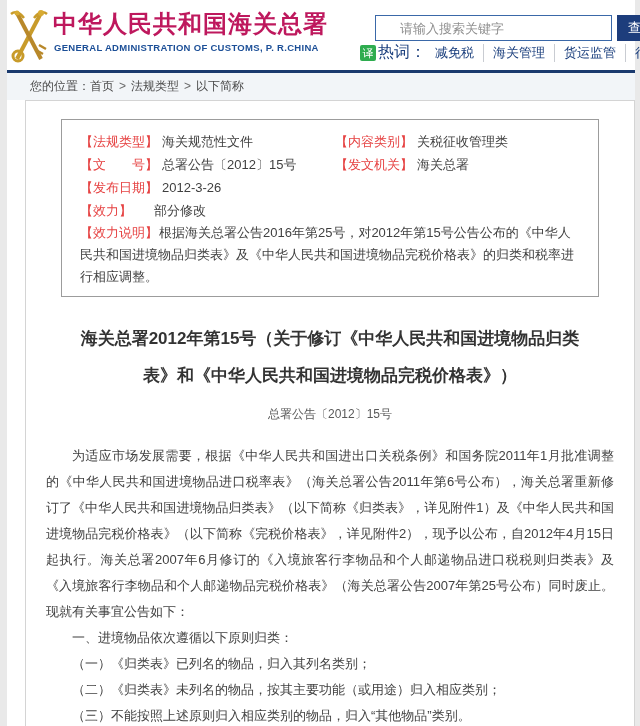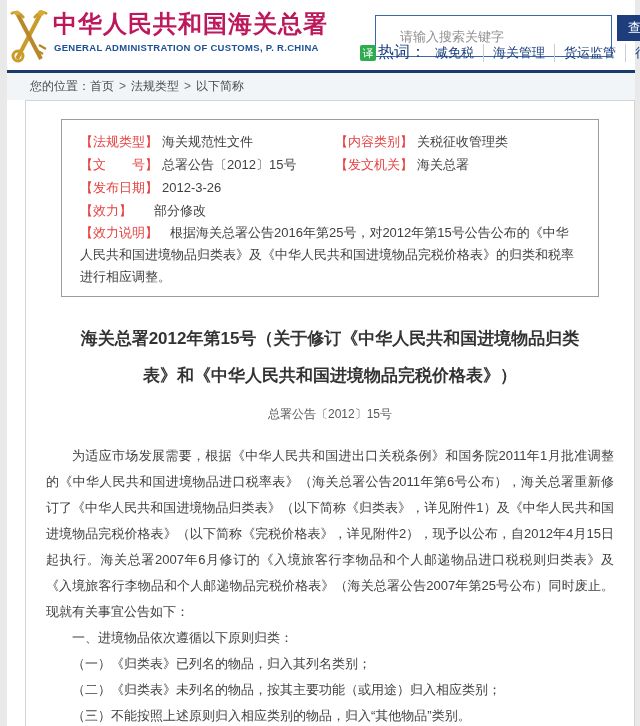--- a/index.html
+++ b/index.html
@@ -24,21 +24,21 @@
     white-space:nowrap;
   }
   .site-subtitle {
     position:absolute; left:47px; top:42px;
     font-size:9.5px; font-weight:bold; color:#1c4f97; letter-spacing:0.3px;
     white-space:nowrap;
   }
   .search-wrap { position:absolute; left:368px; top:15px; height:26px; }
   .search-input {
     position:absolute; left:0; top:0;
-    width:237px; height:42px;
+    width:237px; height:26px;
     border:1px solid #3a68a8; background:#fff;
     padding:0 6px 0 24px;
     font-size:13px; color:#333;
     font-family:"Liberation Sans", sans-serif;
     outline:none;
   }
   .search-input::placeholder { color:#8f8f8f; }
   .search-icon { position:absolute; left:7px; top:7px; width:12px; height:12px; }
   .search-btn {
     position:absolute; left:242px; top:0;
@@ -91,21 +91,21 @@
     font-size:13px;
   }
   .meta-grid {
     display:grid; grid-template-columns:51% 49%;
   }
   .meta-item { line-height:23px; white-space:nowrap; }
   .meta-label { color:#e64242; }
   .meta-value { color:#3f3f3f; margin-left:4px; }
   .meta-item.validity .meta-value { margin-left:22px; }
   .meta-note { line-height:22px; color:#3f3f3f; }
-  .meta-note .meta-label { margin-right:12px;text-align:center; }
+  .meta-note .meta-label { margin-right:1px;text-align:center; }
   
   .article-title {
     margin-top:24px; padding:0 28px;
     font-size:17px; font-weight:bold; color:#333;
     text-align:center; line-height:2.15;
   }
   .doc-number {
     margin-top:12px;
     text-align:center;
     font-size:12px; color:#595959;

